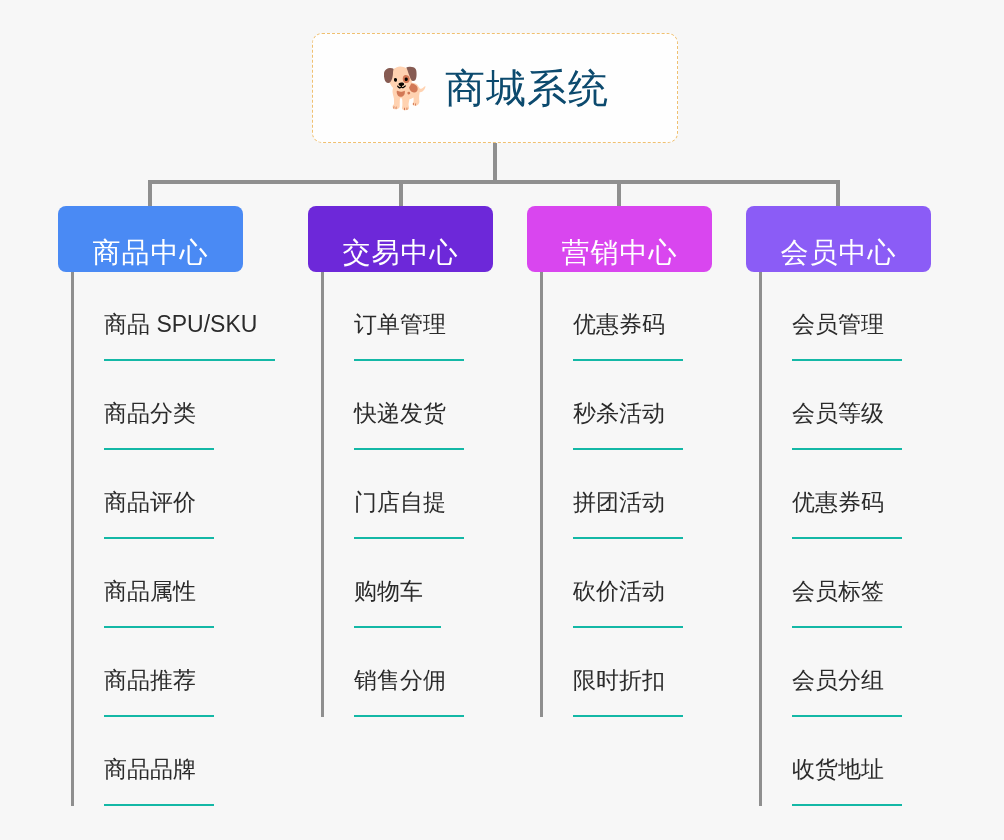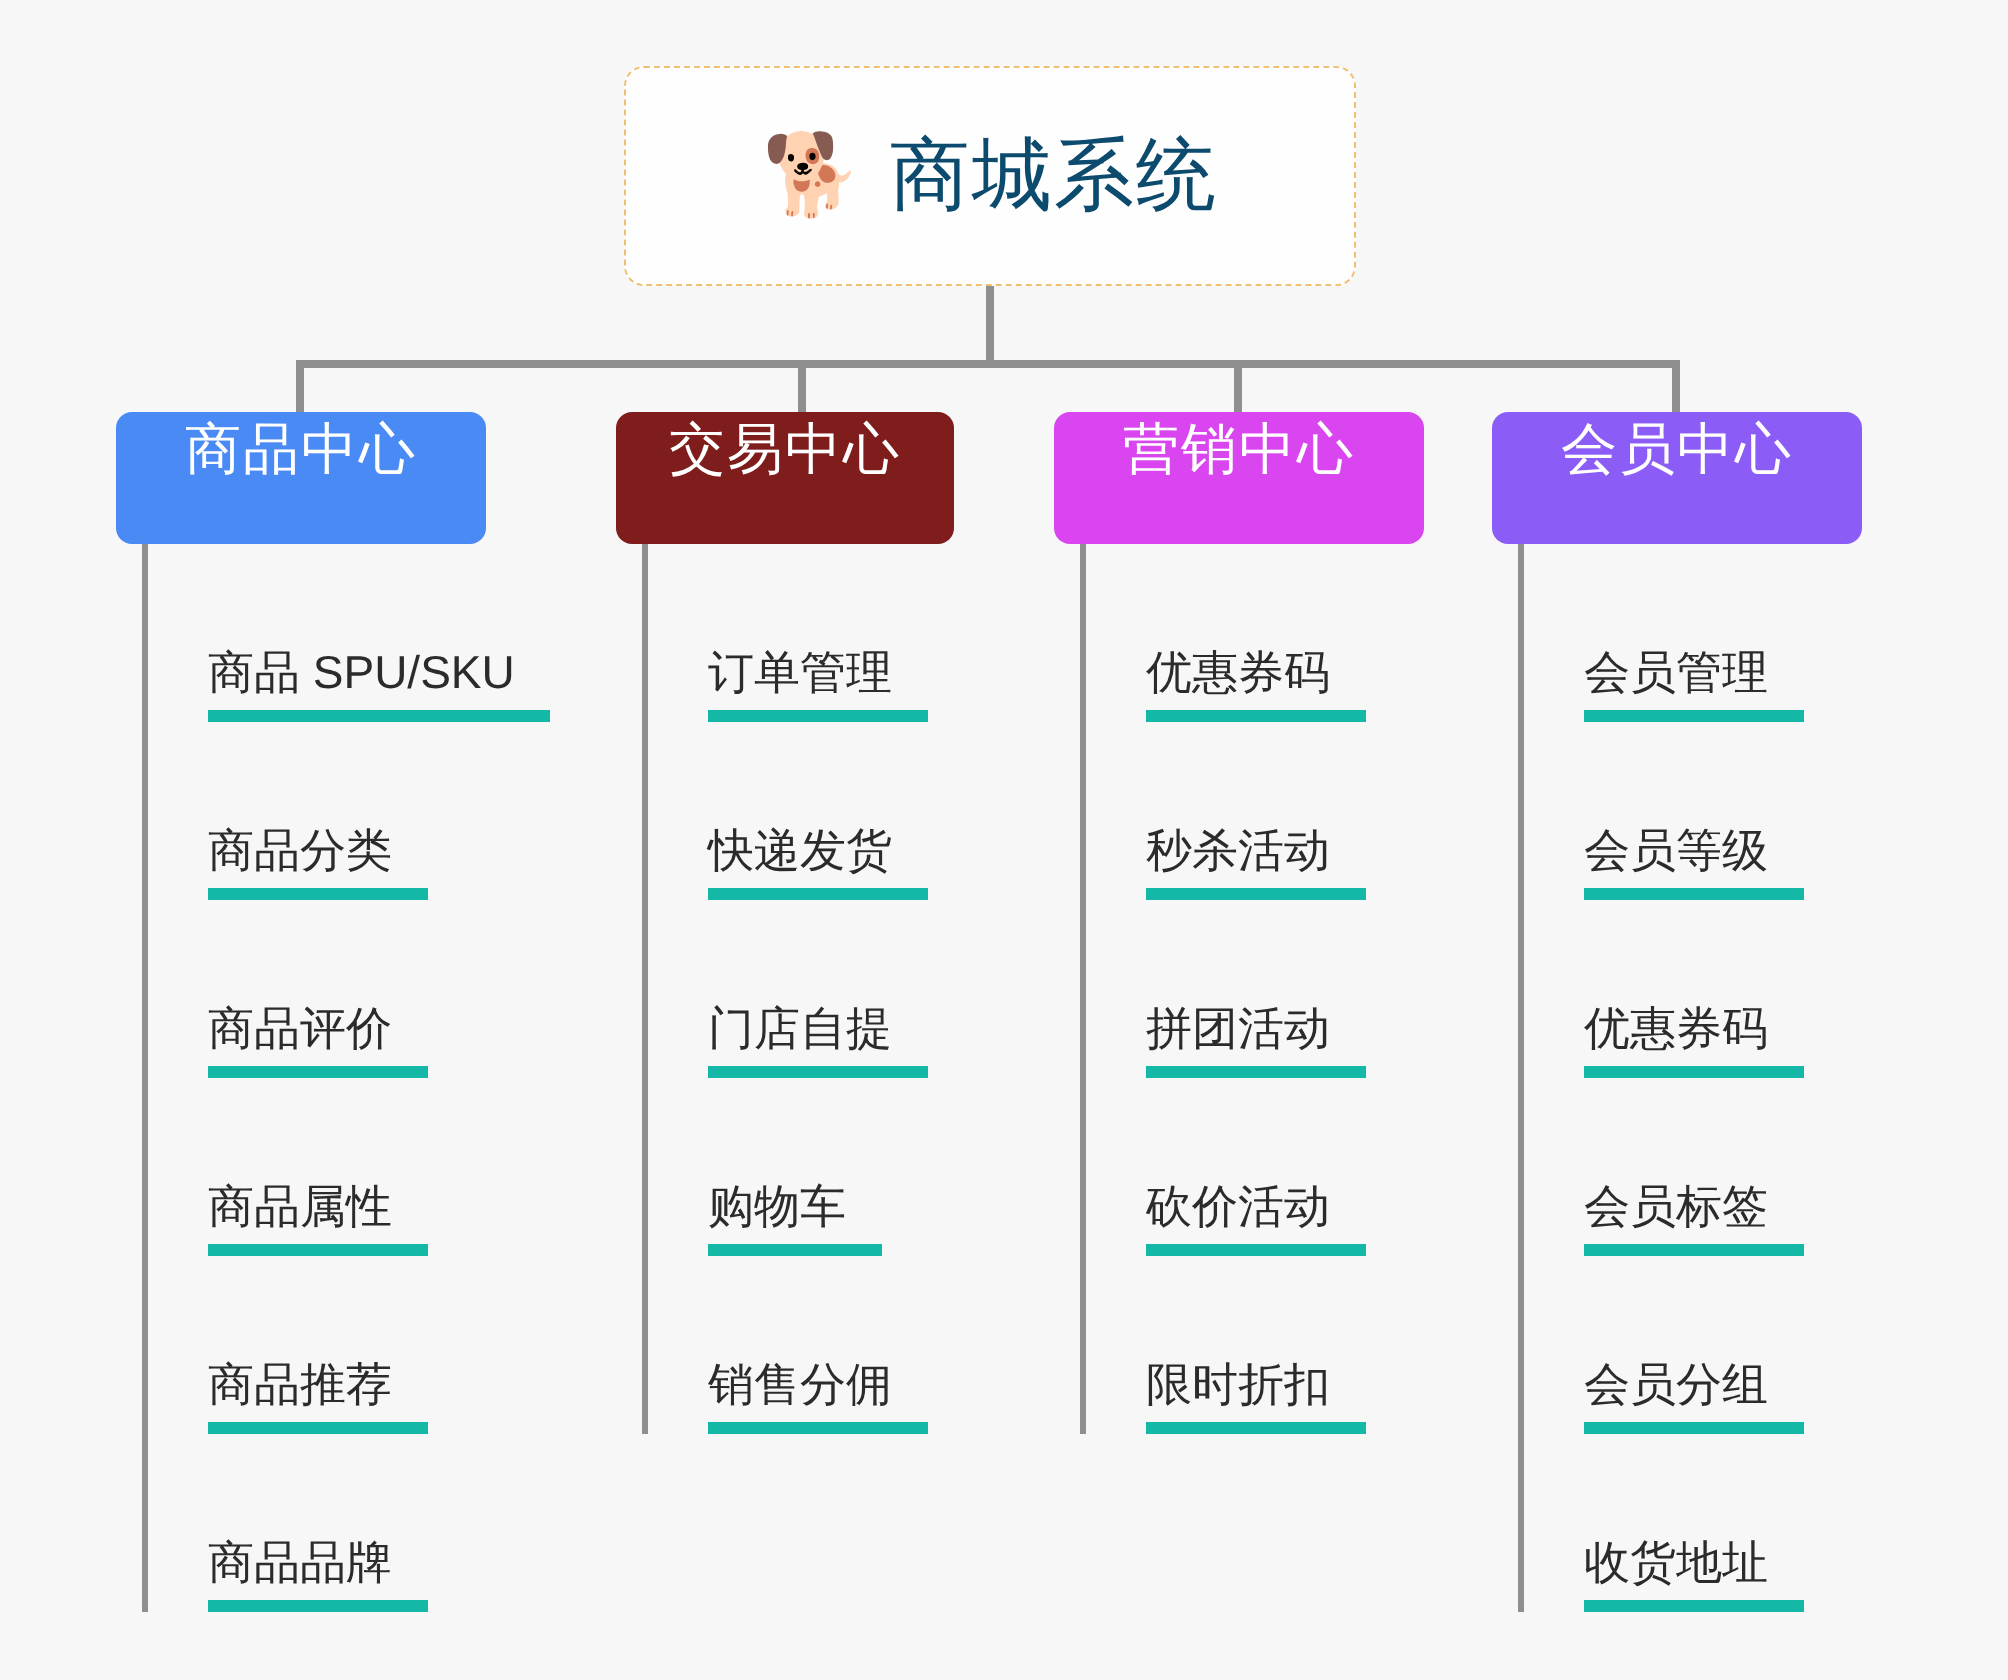--- a/index.html
+++ b/index.html
@@ -85,29 +85,29 @@
   .col-1 { left: 58px;  width: 300px; }
   .col-2 { left: 308px; width: 280px; }
   .col-3 { left: 527px; width: 280px; }
   .col-4 { left: 746px; width: 260px; }
 
   .cat-box {
     box-sizing: border-box;
     height: 66px;
     border-radius: 8px;
     display: flex;
-    align-items: flex-start;
+    align-items: flex-end;
     justify-content: center;
     color: #ffffff;
     font-size: 28px;
     letter-spacing: 1px;
     white-space: nowrap;
   }
   .cat-box-1 { width: 185px; background: #4a8af4; }
-  .cat-box-2 { width: 169px; background: #7f1d1d; }
+  .cat-box-2 { width: 185px; background: #6d28d9; }
   .cat-box-3 { width: 185px; background: #d946ef; }
   .cat-box-4 { width: 185px; background: #8b5cf6; }
 
   
   .leaf-list {
     position: relative;
     margin-left: 13px;
     padding-left: 0;
     border-left: 3px solid #8f8f8f;
     list-style: none;
@@ -116,22 +116,22 @@
   }
   .leaf-item {
     height: 89px;
     display: flex;
     align-items: flex-end;
     box-sizing: border-box;
   }
   .leaf-text {
     display: inline-block;
     margin-left: 30px;
-    padding: 0 18px 6px 0;
-    border-bottom: 6px solid #14b8a6;
+    padding: 0 18px 22px 0;
+    border-bottom: 2px solid #14b8a6;
     font-size: 23px;
     color: #2b2b2b;
     white-space: nowrap;
     line-height: 1.15;
   }
 </style>
 </head>
 <body>
 
 <div id="mindmap">

